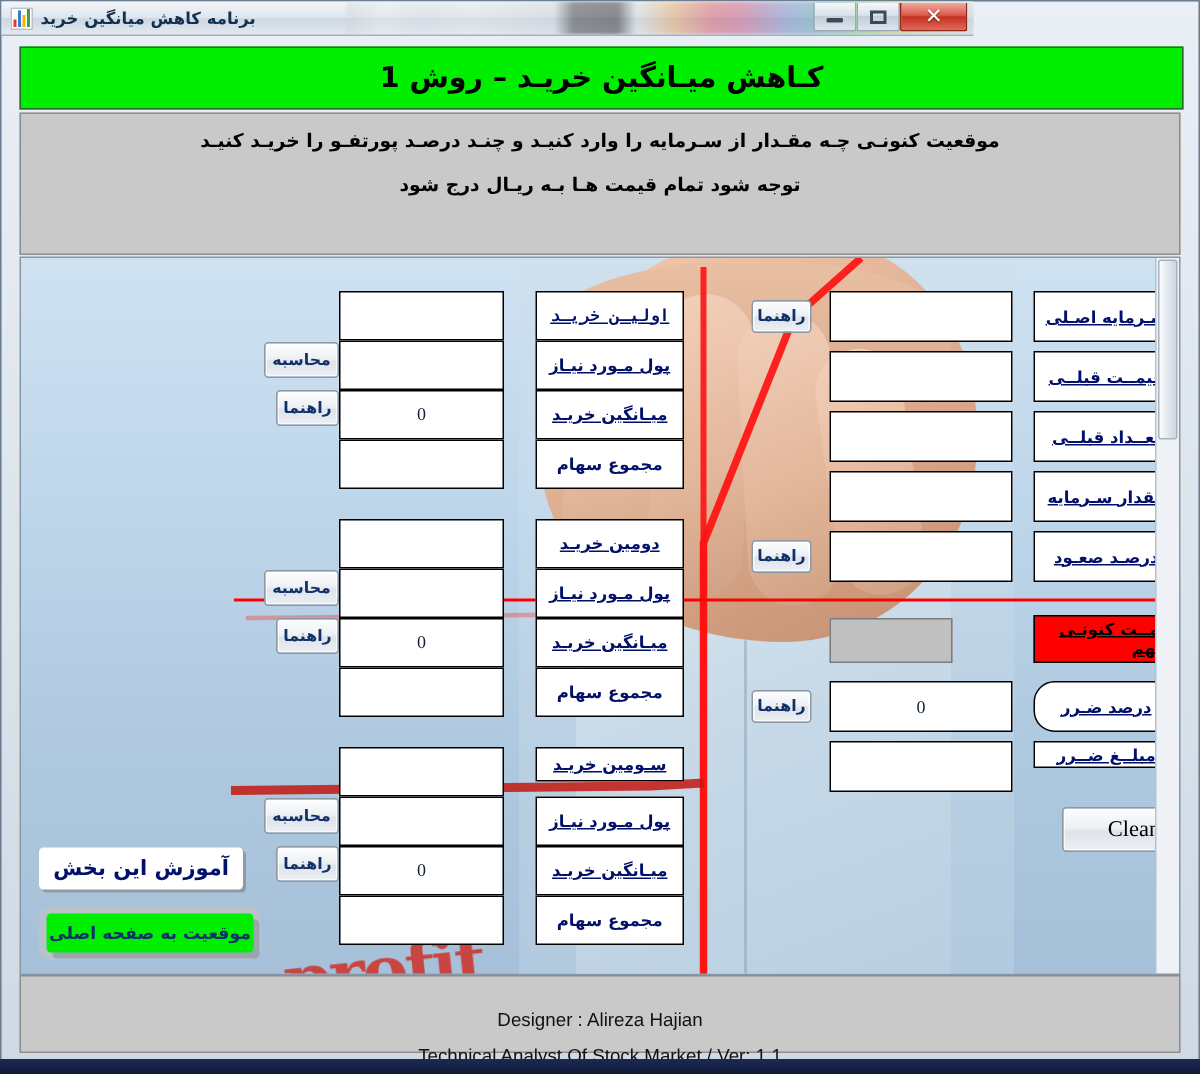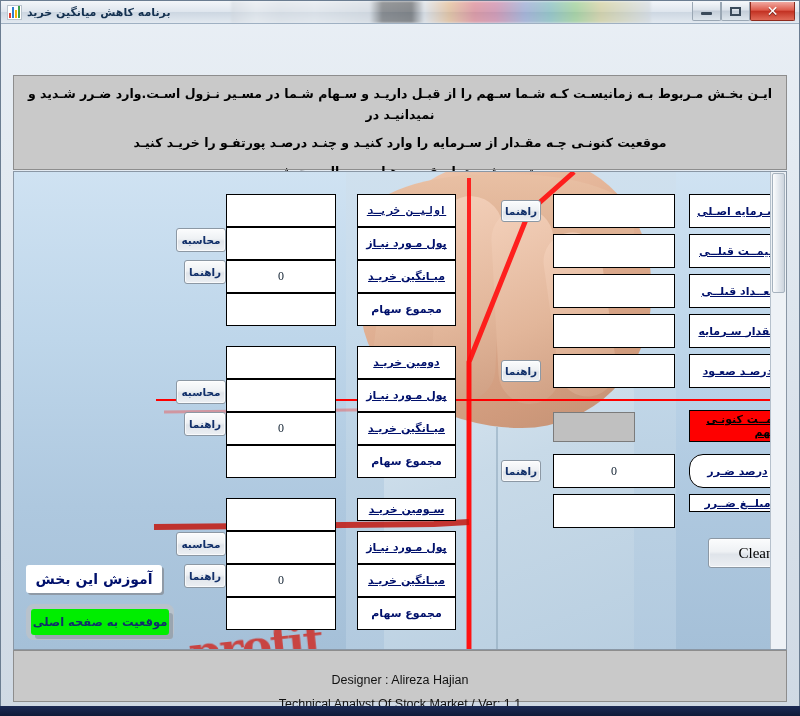--- a/index.html
+++ b/index.html
@@ -11,21 +11,21 @@
   }
 
   
   .win-frame{
     position:absolute;left:0;top:0;width:800px;height:716px;
     box-sizing:border-box;
     border:1px solid #6b7d91;
     background:linear-gradient(180deg,#e9eff5 0%,#cfd9e4 100%);
   }
   .titlebar{
-    position:absolute;left:1px;top:1px;width:798px;height:22px;
+    position:absolute;left:1px;top:1px;width:648px;height:22px;
     background:linear-gradient(180deg,#f3f6f9 0%,#dfe6ee 48%,#cdd7e2 52%,#e2e9f0 100%);
     border-bottom:1px solid #9fb0c2;
     overflow:hidden;
   }
   .titlebar .glassy{
     position:absolute;left:230px;top:0;width:420px;height:22px;
     opacity:.45;
     background:
       linear-gradient(90deg,rgba(255,255,255,0) 0%,rgba(255,255,255,.5) 6%,rgba(255,255,255,0) 12%),
       linear-gradient(90deg,#cfd5db 0%,#e4e8ec 20%,#cfd5db 33%,#2b2b2b 36%,#1a1a1a 43%,#d8dde2 46%,
@@ -228,23 +228,25 @@
         </div>
       <div class="wb">
           <div class="max-g"></div>
         </div>
       <div class="wb close">
           <div class="x-g">✕</div>
         </div>
     </div>
   </div>
 
+  <div class="green-head">
+    <span>کـاهش میـانگین خریـد – روش 1</span>
+  </div>
 
   <div class="desc">
-    <p>ایـن بخـش مـربوط بـه زمانیسـت کـه شـما سـهم را از قبـل داریـد و سـهام شـما در مسـیر نـزول اسـت.وارد ضـرر شـدید و نمیدانیـد در</p>
     <p>موقعیت کنونـی چـه مقـدار از سـرمایه را وارد کنیـد و چنـد درصـد پورتفـو را خریـد کنیـد</p>
     <p class="note">توجه شود تمام قیمت هـا بـه ریـال درج شود</p>
   </div>
 
   <div class="content">
     <div class="edge-strip"></div>
     <div class="photo-shirt"></div>
     <div class="hand">
       <div class="knuckle"></div>
       <div class="f f1"></div>

